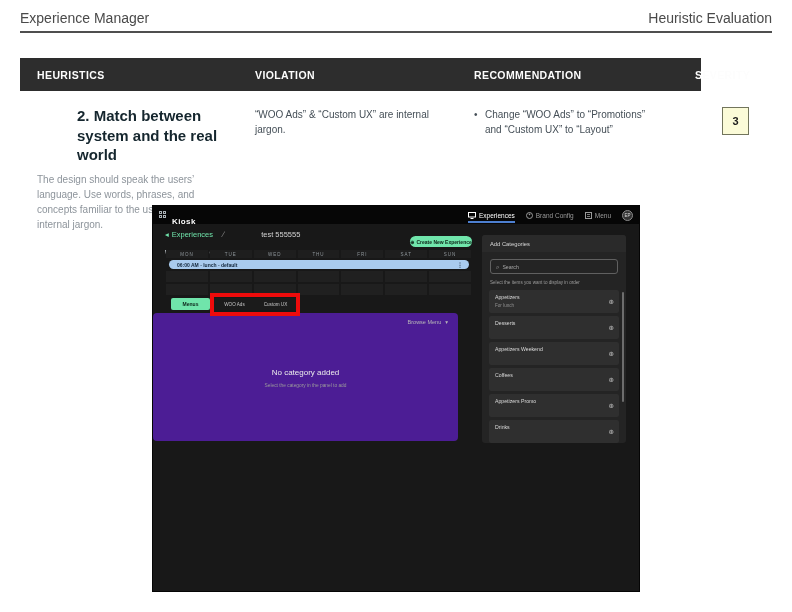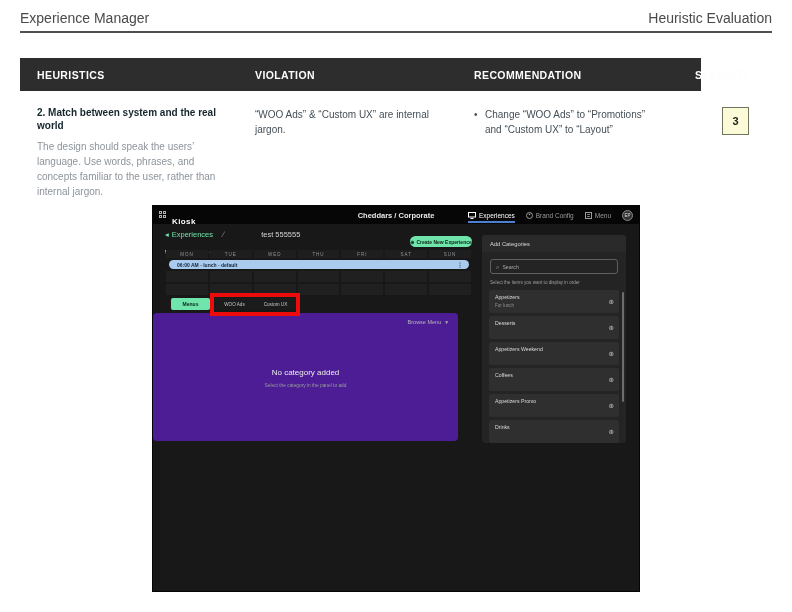--- a/index.html
+++ b/index.html
@@ -17,21 +17,21 @@
     font-size: 14px; color: #4a4a4a; gap: 36px; }
   .doc-rule { top: 31px; left: 20px; width: 752px; height: 2px; background: #4f4f4f; }
 
   .tbl-head { top: 58px; left: 20px; width: 681px; height: 33px; background: #2d2d2d;
     display: grid; grid-template-columns: 218px 219px 221px 1fr; align-items: center; }
   .tbl-head span { padding-left: 17px; color: #fdfdfd; font-weight: bold; font-size: 10.5px; letter-spacing: .4px; }
 
   .tbl-row { top: 106px; left: 20px; width: 752px;
     display: grid; grid-template-columns: 218px 219px 221px 1fr; }
   .tbl-row > div { padding-left: 17px; padding-right: 14px; }
-  .heur-title { font-size: 10px; font-weight: bold; color: #15262e; line-height: 1.3; }
+  .heur-title { font-size: 15px; font-weight: bold; color: #15262e; line-height: 1.3; margin-left: 40px; }
   .heur-desc  { margin-top: 7px; font-size: 10px; color: #8d949b; line-height: 1.5; }
   .violation  { font-size: 10px; color: #454f57; line-height: 1.45; padding-top: 2px; }
   .reco ul { list-style: none; }
   .reco li { font-size: 10px; color: #454f57; line-height: 1.45; padding-left: 11px; position: relative; padding-top: 2px;}
   .reco li::before { content: "•"; position: absolute; left: 0; top: 2px; }
   .sev-box { margin-left: 27px; margin-top: 1px; width: 27px; height: 28px; background: #fbfbd8;
     border: 1px solid #72755c; display: flex; align-items: center; justify-content: center;
     font-size: 11px; font-weight: bold; color: #1a1a1a; }
 
   
@@ -144,21 +144,20 @@
 <div class="abs shot">
 
   <div class="abs topbar">
     <span class="grid-icon">
         <i></i>
         <i></i>
         <i></i>
         <i></i>
       </span>
     <span class="logo">Kiosk</span>
-    <span class="app-title">Cheddars / Corporate</span>
     <span class="nav">
       <span class="nav-item active">
         <svg width="8" height="7" viewBox="0 0 8 7">
             <rect x="0.5" y="0.5" width="7" height="4.5" fill="none" stroke="#fff" stroke-width="1"></rect>
             <line x1="2.5" y1="6.5" x2="5.5" y2="6.5" stroke="#fff" stroke-width="1"></line>
           </svg>
         <span>Experiences</span>
       </span>
       <span class="nav-item">
         <svg width="7" height="7" viewBox="0 0 7 7">

